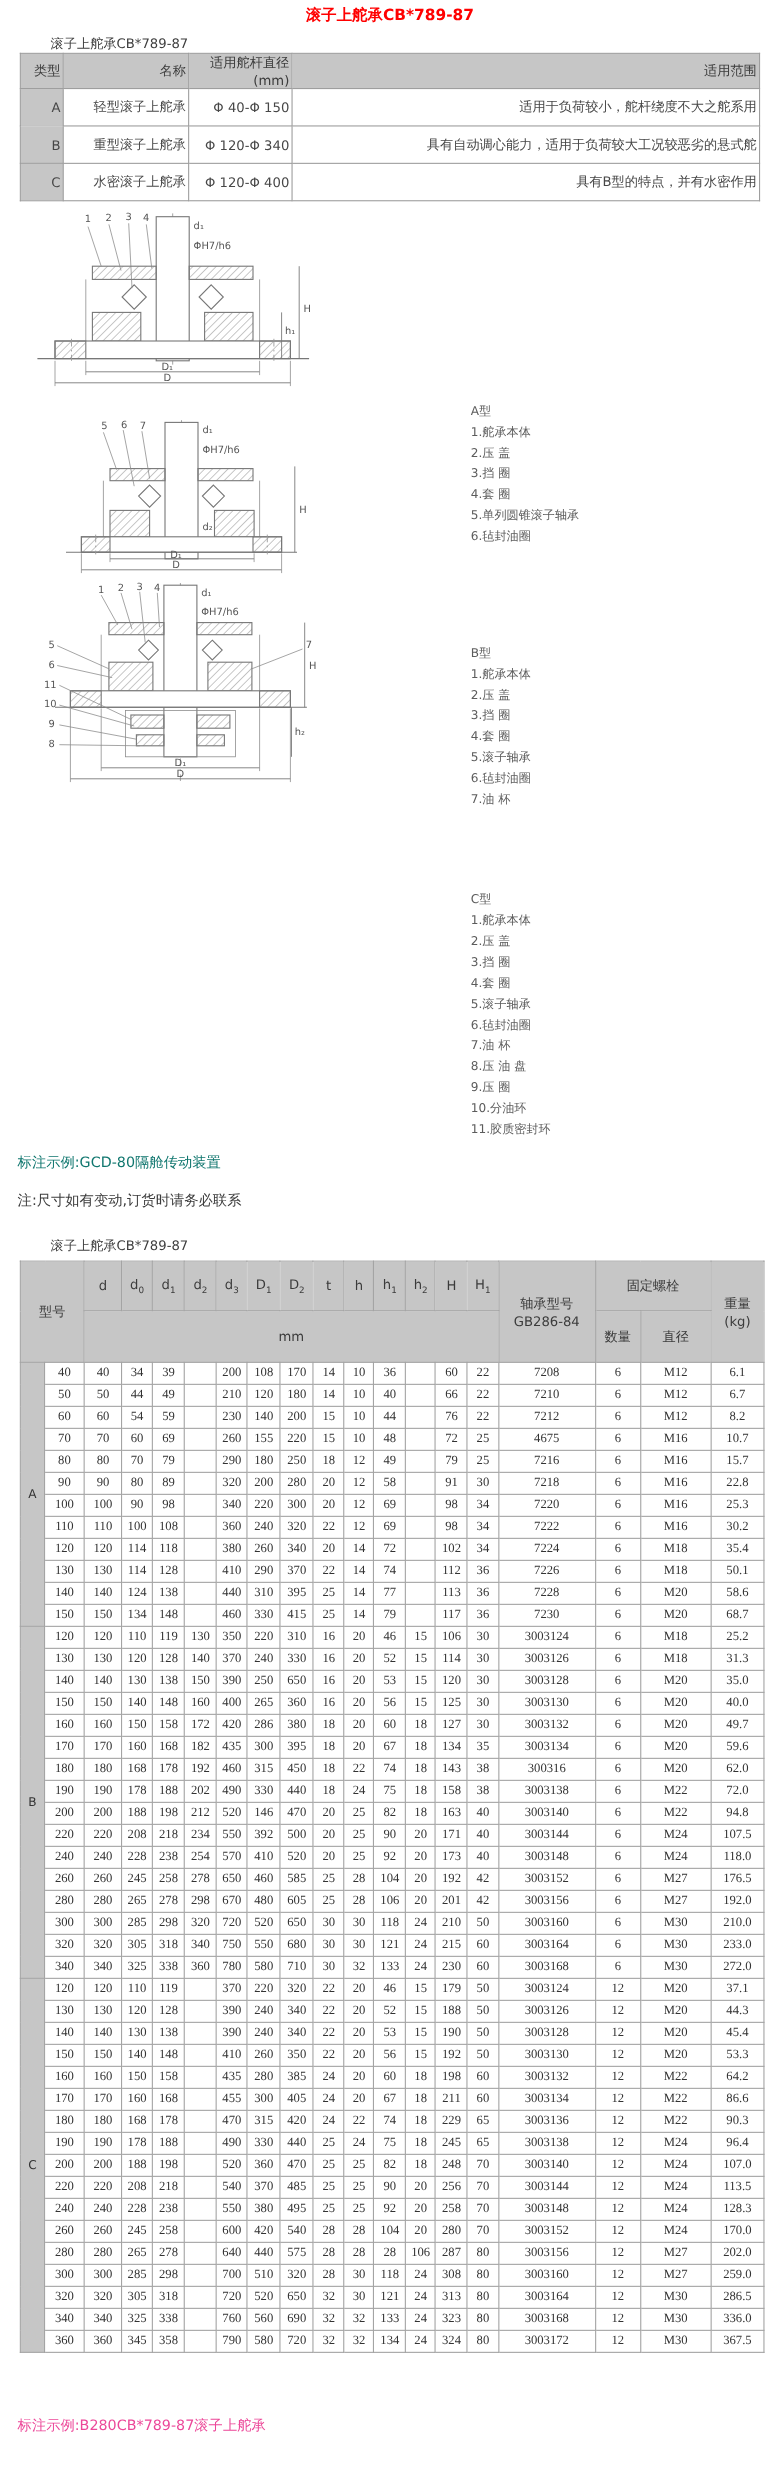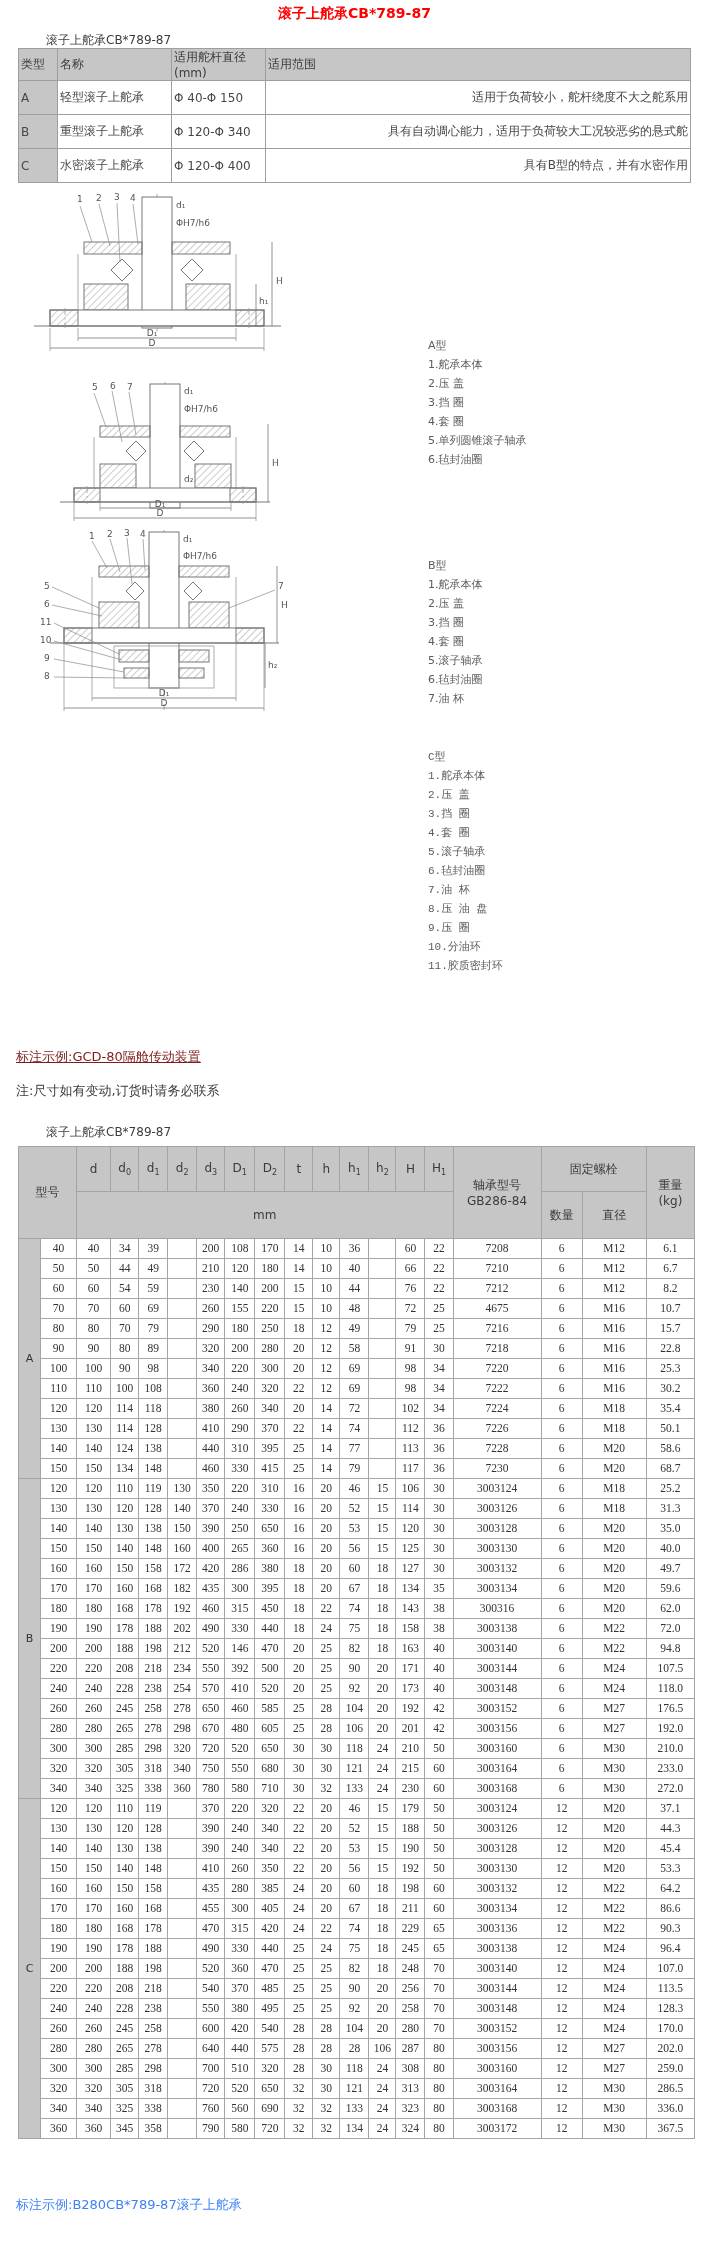--- a/index.html
+++ b/index.html
@@ -6,33 +6,33 @@
   #page{position:relative;width:709px;height:2215px;background:#fff;
         font-family:"DejaVu Sans","Liberation Sans",sans-serif;color:#404040;overflow:hidden;}
   .main-title{position:absolute;top:5px;left:0;width:709px;text-align:center;
               font-size:14px;font-weight:bold;color:#ff0000;}
   .caption{position:absolute;font-size:12px;color:#3d3d3d;}
   #cap1{left:46px;top:32px;}
   #cap2{left:46px;top:1124px;}
   table{border-collapse:collapse;}
   
   #type-table{position:absolute;left:18px;top:48px;width:673px;table-layout:fixed;font-size:12px;}
-  #type-table th,#type-table td{border:1px solid #9e9e9e;text-align:left;padding:0 2px;overflow:hidden;}
+  #type-table th,#type-table td{border:1px solid #9e9e9e;text-align:right;padding:0 2px;overflow:hidden;}
   #type-table th{background:#c6c6c6;font-weight:normal;height:28px;color:#3b3b3b;}
   #type-table td{height:33px;background:#fff;color:#474747;}
   #type-table td.type-cell{background:#c6c6c6;}
   #type-table td.range-cell{text-align:right;padding-left:5px;}
   
-  .legend{position:absolute;left:428px;font-size:11px;color:#5c5c5c;line-height:19px;}
-  #legA{top:336px;} #legB{top:556px;} #legC{top:748px;font-family:Liberation Mono, monospace;}
+  .legend{position:absolute;left:428px;font-size:11px;color:#5c5c5c;line-height:19px;margin-top:28px;}
+  #legA{top:336px;} #legB{top:556px;} #legC{top:780px;}
   
   .note{position:absolute;left:16px;font-size:13px;color:#3c3c3c;}
-  #noteExMid{top:1048px;color:#7f1d1d;text-decoration:underline;}
+  #noteExMid{top:1048px;color:#0f766e;}
   #noteMid{top:1082px;}
-  #noteExBot{top:2196px;color:#3b82f6;}
+  #noteExBot{top:2196px;color:#ec4899;}
   #noteBot{top:2231px;}
   
   #dim-table{position:absolute;left:18px;top:1146px;width:677px;table-layout:fixed;font-size:11px;}
   #dim-table th,#dim-table td{border:1px solid #a4a4a4;text-align:center;padding:0;overflow:hidden;}
   #dim-table thead th{background:#c6c6c6;font-weight:normal;color:#3b3b3b;font-size:12px;}
   #dim-table thead tr.r1 th{height:44px;}
   #dim-table thead tr.r2 th{height:46px;}
   #dim-table tbody td{height:19px;line-height:19px;background:#fff;color:#333;
       font-family:"Liberation Serif","DejaVu Serif",serif;font-size:11.5px;}
   #dim-table td.sec-cell{background:#c6c6c6;font-family:"DejaVu Sans",sans-serif;font-size:11px;}

